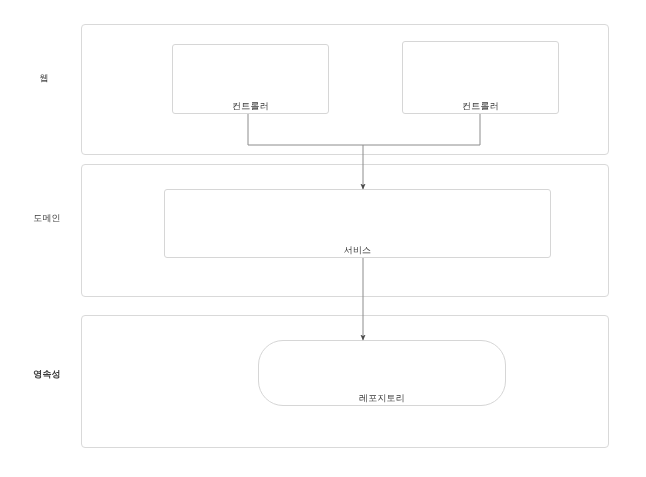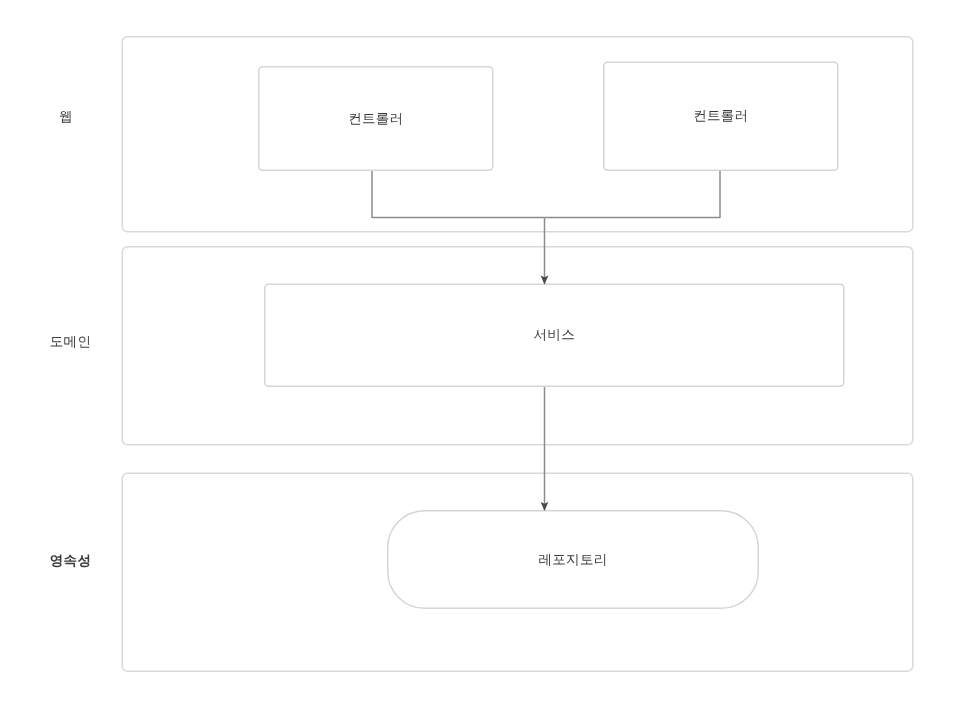--- a/index.html
+++ b/index.html
@@ -33,21 +33,21 @@
     text-align: center;
     transform: translate(-50%, -50%);
   }
   .node-box {
     position: absolute;
     box-sizing: border-box;
     background: #ffffff;
     border: 1px solid #d6d6d6;
     border-radius: 3px;
     display: flex;
-    align-items: center;
+    align-items: flex-end;
     justify-content: center;
   }
   .node-label {
     font-size: 9px;
     color: #3a3a3a;
     letter-spacing: 0.2px;
     white-space: nowrap;
   }
   #edges {
     position: absolute;
@@ -60,34 +60,34 @@
 </style>
 </head>
 <body>
 
 <div id="canvas">
 
   <div class="layer-box" id="layer-web" style="left: 81px; top: 24px; width: 528px; height: 131px; border-color: rgb(217, 217, 217);"></div>
   <div class="layer-label" id="label-web" style="left: 44px; top: 78px; color: rgb(58, 58, 58);">웹</div>
 
   <div class="layer-box" id="layer-domain" style="left: 81px; top: 164px; width: 528px; height: 133px; border-color: rgb(217, 217, 217);"></div>
-  <div class="layer-label" id="label-domain" style="left: 47px; top: 228px; color: rgb(58, 58, 58);">도메인</div>
+  <div class="layer-label" id="label-domain" style="left: 47px; top: 218px; color: rgb(58, 58, 58);">도메인</div>
 
   <div class="layer-box" id="layer-persistence" style="left: 81px; top: 315px; width: 528px; height: 133px; border-color: rgb(217, 217, 217);"></div>
   <div class="layer-label" id="label-persistence" style="left: 47px; top: 374px; color: rgb(58, 58, 58); font-weight: bold;">영속성</div>
 
   <div class="node-box" id="node-controller-left" style="left: 172px; top: 44px; width: 157px; height: 70px; border-color: rgb(214, 214, 214);">
     <span class="node-label" style="color: rgb(58, 58, 58);">컨트롤러</span>
   </div>
 
   <div class="node-box" id="node-controller-right" style="left: 402px; top: 41px; width: 157px; height: 73px; border-color: rgb(214, 214, 214);">
     <span class="node-label" style="color: rgb(58, 58, 58);">컨트롤러</span>
   </div>
 
-  <div class="node-box" id="node-service" style="left: 176px; top: 189px; width: 387px; height: 69px; border-color: rgb(214, 214, 214);">
+  <div class="node-box" id="node-service" style="left: 164px; top: 189px; width: 387px; height: 69px; border-color: rgb(214, 214, 214);">
     <span class="node-label" style="color: rgb(58, 58, 58);">서비스</span>
   </div>
 
   <div class="node-box" id="node-repository" style="left: 258px; top: 340px; width: 248px; height: 66px; border-color: rgb(214, 214, 214); border-radius: 25px;">
     <span class="node-label" style="color: rgb(58, 58, 58);">레포지토리</span>
   </div>
 
   <svg id="edges" viewBox="0 0 646 477">
       <defs>
         <marker id="arrowhead" markerWidth="7" markerHeight="7" refX="5.4" refY="3" orient="auto" markerUnits="userSpaceOnUse">

